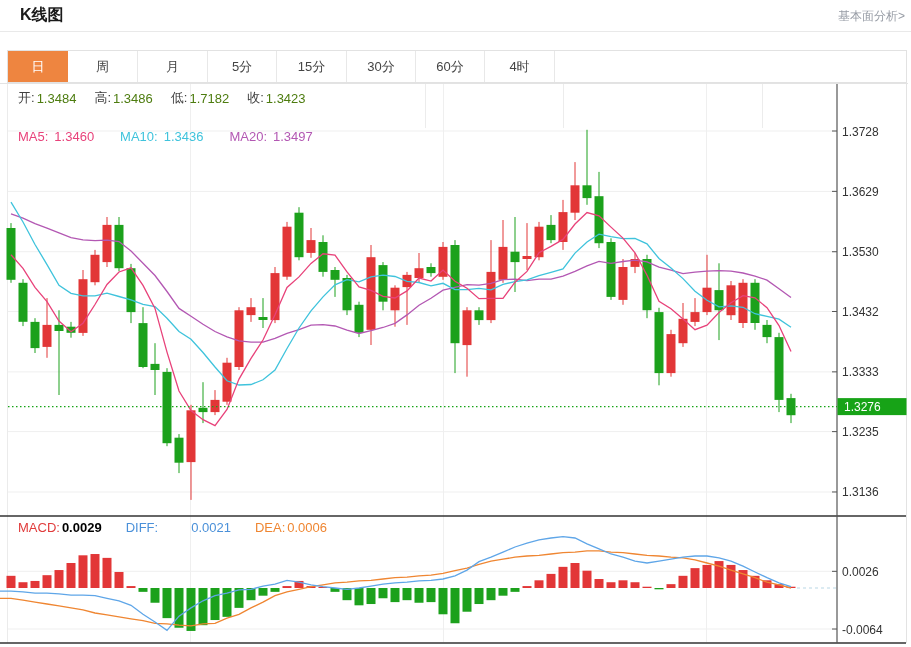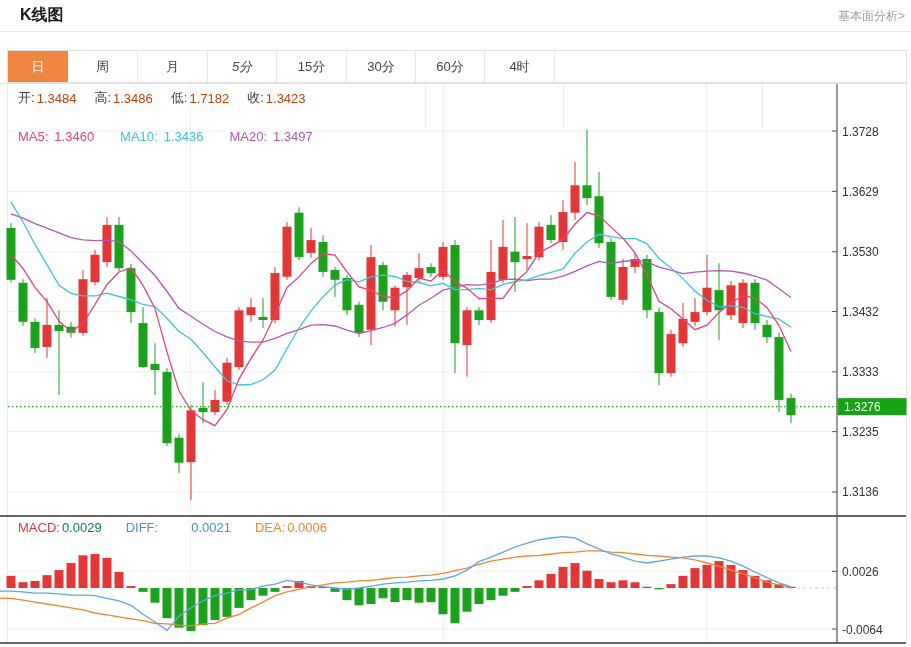--- a/index.html
+++ b/index.html
@@ -6,21 +6,21 @@
   body{font-family:"Liberation Sans","DejaVu Sans",sans-serif;}
   .stage{position:relative;width:911px;height:647px;background:#fff;overflow:hidden;}
   .header-title{position:absolute;left:20px;top:5px;font-size:16px;font-weight:bold;color:#1a1a1a;}
   .header-link{position:absolute;right:6px;top:8px;font-size:12px;color:#979ca5;text-decoration:none;cursor:pointer;}
   .title-divider{position:absolute;left:0;top:31px;width:911px;height:1px;background:#e9e9e9;}
   .tabbar{position:absolute;left:7px;top:50px;width:898px;height:31px;border:1px solid #e2e2e2;display:flex;background:#fff;box-sizing:content-box;}
   .tab{height:31px;line-height:31px;text-align:center;font-size:13px;color:#444;border-right:1px solid #e8e8e8;cursor:pointer;flex:0 0 auto;}
   .tab.active{background:#ee8540;color:#fff;border-right:none;}
   .infobar{position:absolute;left:18px;top:89px;font-size:13px;display:flex;align-items:center;}
   .infobar .lbl{color:#3f3f3f;}
-  .infobar .val{color:#c2410c;margin-left:2px;margin-right:18px;}
+  .infobar .val{color:#4d7c0f;margin-left:2px;margin-right:18px;}
   .mabar{position:absolute;left:18px;top:108px;font-size:13px;display:flex;align-items:flex-end;}
   .mabar span{margin-right:6px;}
   .mabar .gap{margin-right:26px;}
   .macdbar{position:absolute;left:18px;top:520px;font-size:13px;display:flex;align-items:flex-start;}
   .macdbar span{margin-right:2px;}
   .macdbar .gap{margin-right:24px;}
   svg{position:absolute;left:0;top:0;}
   svg text{font-family:"Liberation Sans","DejaVu Sans",sans-serif;}
 </style>
 </head>
@@ -300,21 +300,21 @@
     </svg>
 
   <div class="header-title">K线图</div>
   <a class="header-link">基本面分析&gt;</a>
   <div class="title-divider"></div>
 
   <div class="tabbar" id="tabbar">
       <div class="tab active" style="width: 60px;">日</div>
       <div class="tab" style="width: 69px;">周</div>
       <div class="tab" style="width: 69px;">月</div>
-      <div class="tab" style="width: 68px; font-style: italic;">5分</div>
+      <div class="tab" style="width: 68px;">5分</div>
       <div class="tab" style="width: 69px;">15分</div>
       <div class="tab" style="width: 68px;">30分</div>
       <div class="tab" style="width: 68px;">60分</div>
       <div class="tab" style="width: 69px;">4时</div>
     </div>
 
   <div class="infobar">
     <span class="lbl">开:</span>
     <span class="val">1.3484</span>
     <span class="lbl">高:</span>
@@ -329,20 +329,20 @@
     <span id="ma5l" style="color: rgb(232, 66, 122);">MA5:</span>
     <span id="ma5v" class="gap" style="color: rgb(232, 66, 122); margin-top: 21px;">1.3460</span>
     <span id="ma10l" style="color: rgb(63, 195, 220);">MA10:</span>
     <span id="ma10v" class="gap" style="color: rgb(63, 195, 220);">1.3436</span>
     <span id="ma20l" style="color: rgb(179, 88, 179);">MA20:</span>
     <span id="ma20v" style="color: rgb(179, 88, 179);">1.3497</span>
   </div>
 
   <div class="macdbar">
     <span id="macdl" style="color: rgb(224, 59, 59);">MACD:</span>
-    <span id="macdv" class="gap" style="color: #0f766e;">0.0029</span>
+    <span id="macdv" class="gap" style="color: #000000; font-weight: bold;">0.0029</span>
     <span id="diffl" style="color: rgb(74, 144, 217);">DIFF:</span>
     <span id="diffv" class="gap" style="color: rgb(74, 144, 217); margin-left: 31px;">0.0021</span>
     <span id="deal" style="color: rgb(239, 134, 50);">DEA:</span>
     <span id="deav" style="color: rgb(239, 134, 50);">0.0006</span>
   </div>
 
 </div>
 
 </body></html>

